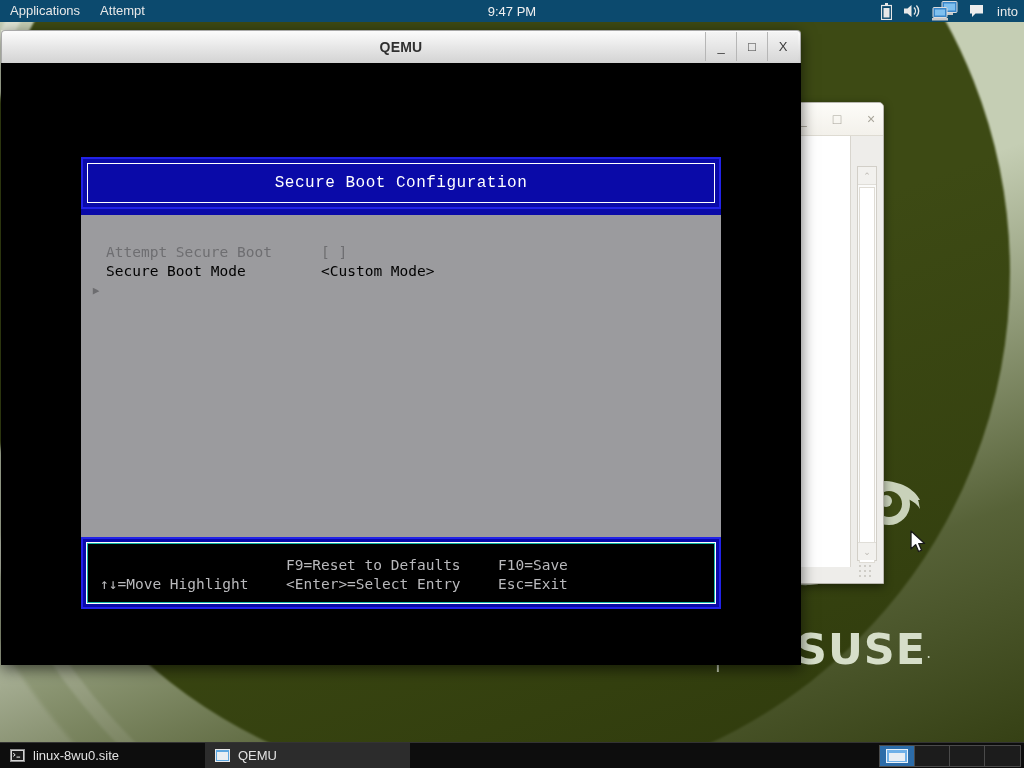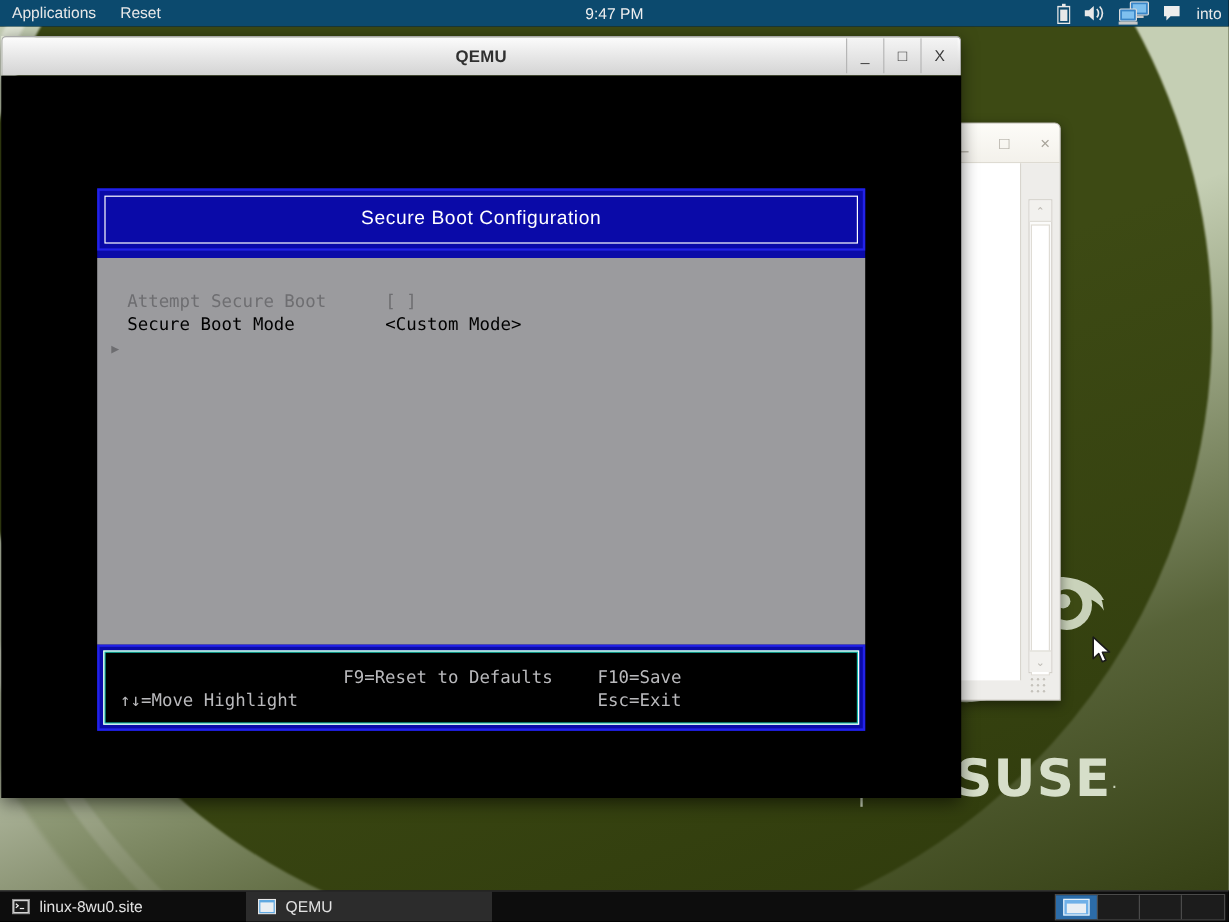--- a/index.html
+++ b/index.html
@@ -190,21 +190,21 @@
     background: #0a0aa8;
     border: 2px solid #2222e8;
     padding: 4px;
   }
   #bios-header-inner {
     width: 100%; height: 100%;
     border: 1px solid #ffffff;
     display: flex; align-items: center; justify-content: center;
   }
   #bios-title {
-    font-family: Liberation Sans, sans-serif;
+    font-family: Liberation Mono, monospace;
     font-size: 16px; color: #ffffff; letter-spacing: 0.5px;
   }
   #bios-header-base {
     width: 100%; height: 6px; background: #0a0aa8;
   }
   #bios-body {
     width: 100%; height: 322px;
     background: #9b9b9e;
     position: relative;
     padding: 28px 0 0 0;
@@ -395,32 +395,33 @@
           </div>
 
         </div>
 
         <div id="bios-footer">
           <div id="bios-footer-inner">
             <div id="bios-footer-black">
               <span class="fcell fr1 fc2">F9=Reset to Defaults</span>
               <span class="fcell fr1 fc3">F10=Save</span>
               <span class="fcell fr2 fc1">↑↓=Move Highlight</span>
+              <span class="fcell fr2 fc2">&lt;Enter&gt;=Select Entry</span>
               <span class="fcell fr2 fc3">Esc=Exit</span>
             </div>
           </div>
         </div>
 
       </div>
     </div>
   </div>
 
   <div id="top-panel">
     <div class="menu-item">Applications</div>
-    <div class="menu-item">Reset</div>
+    <div class="menu-item">Attempt</div>
     <div id="panel-clock">9:47 PM</div>
     <div id="tray">
       <span class="tray-icon">
         <svg width="11" height="17" viewBox="0 0 11 17">
             <rect x="4" y="0" width="3" height="2" fill="#e8e8e8"></rect>
             <rect x="0.5" y="2.5" width="10" height="14" fill="none" stroke="#e8e8e8" stroke-width="1.2"></rect>
             <rect x="2.5" y="5" width="6" height="9.5" fill="#e8e8e8"></rect>
           </svg>
       </span>
       <span class="tray-icon">

